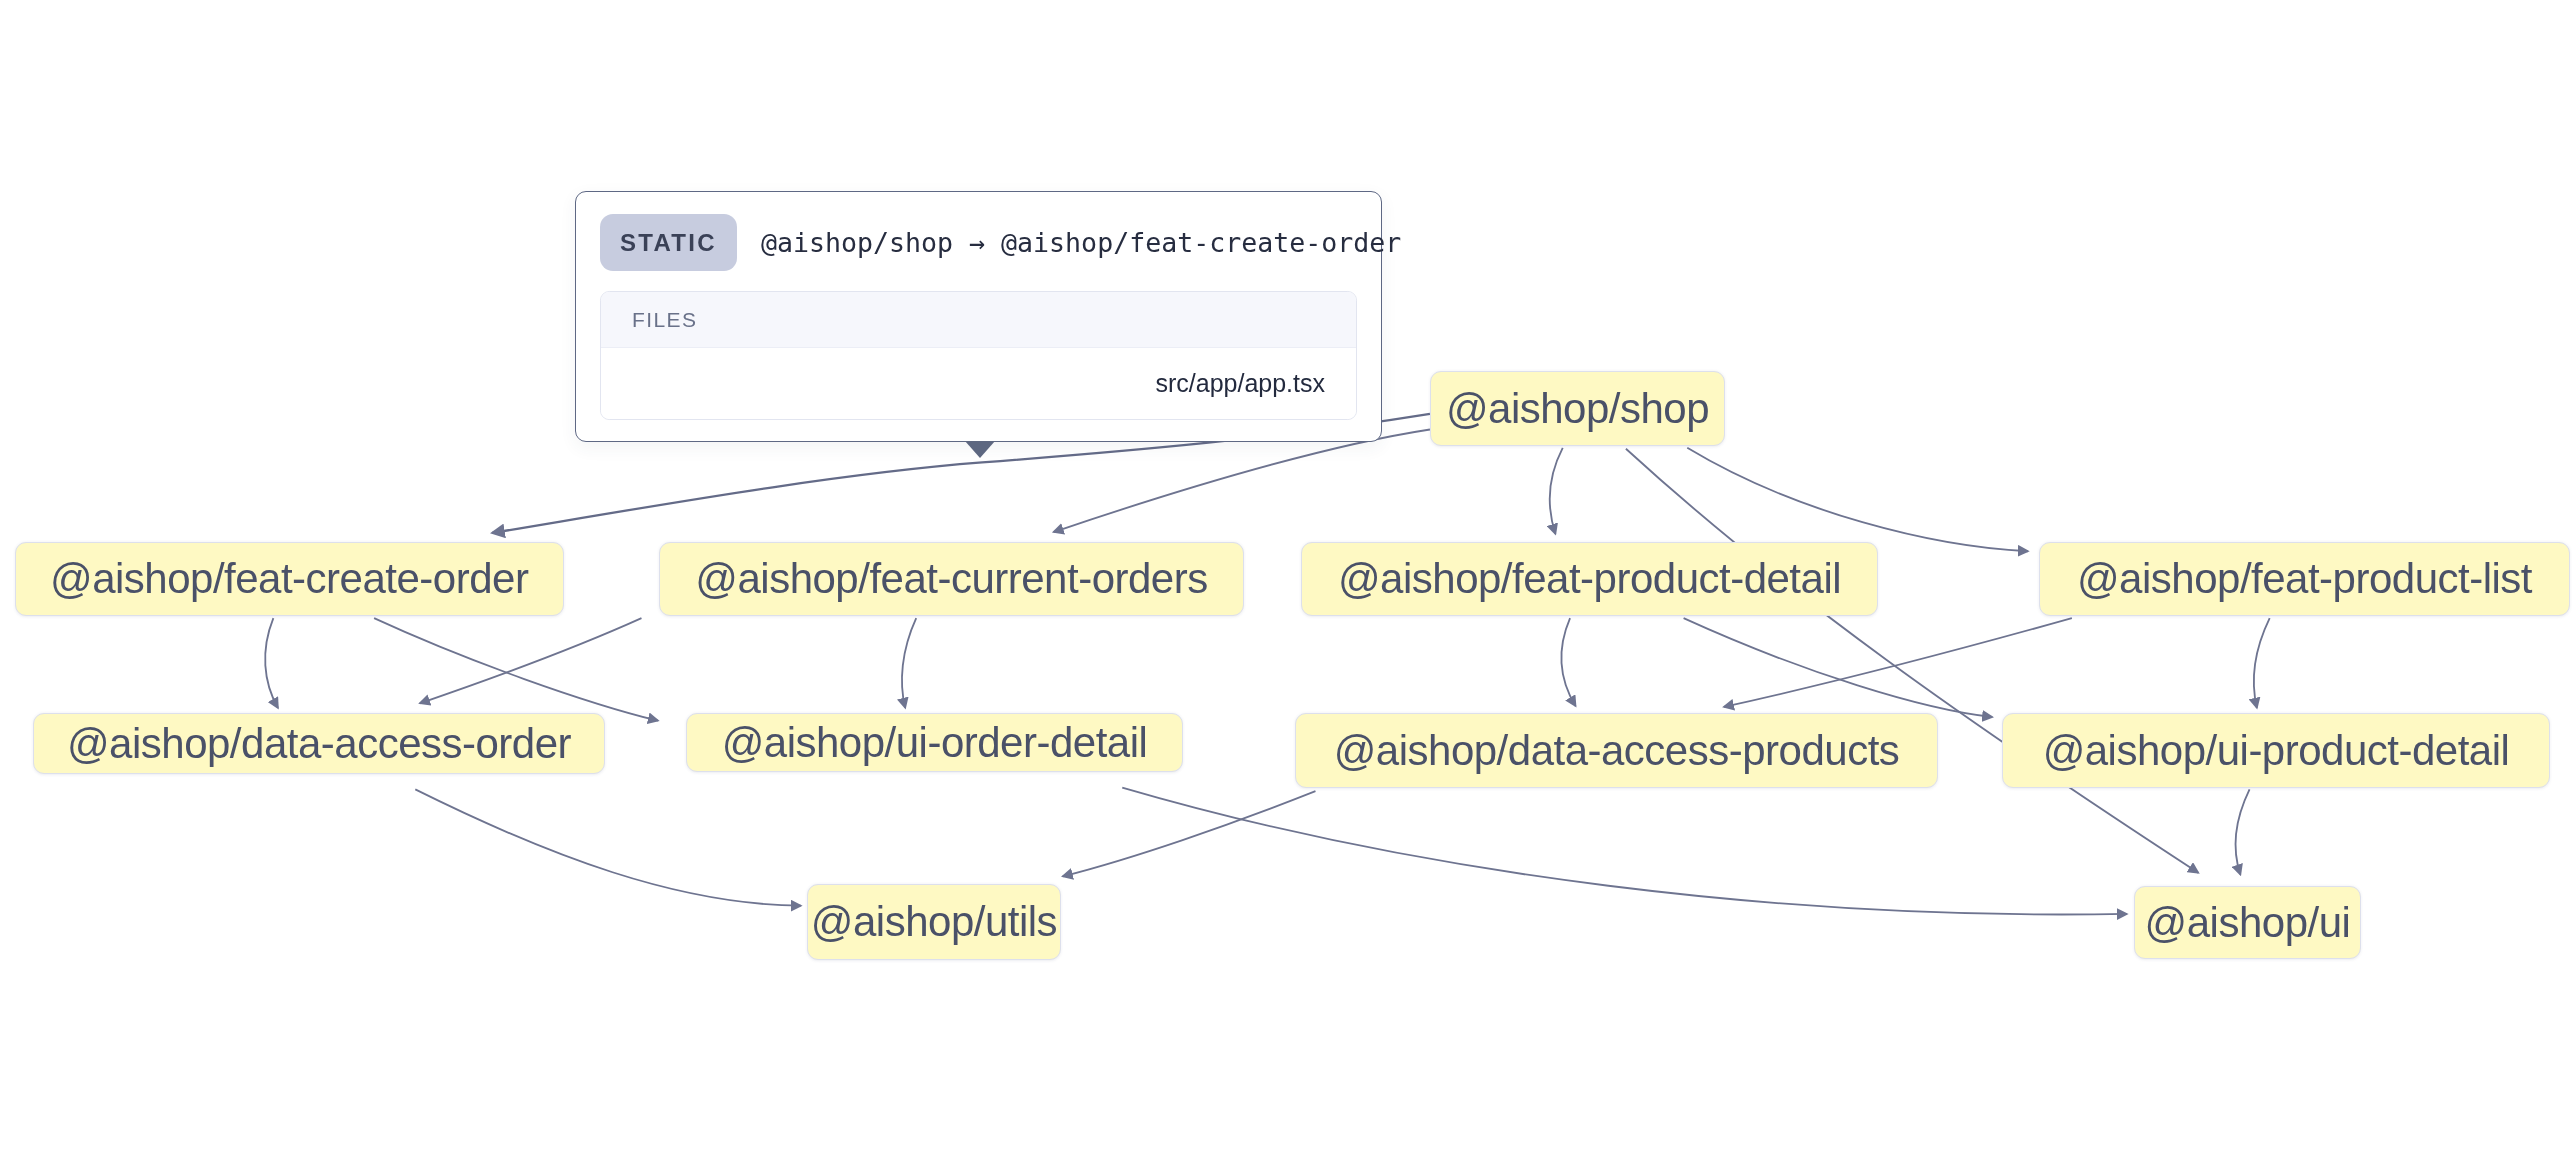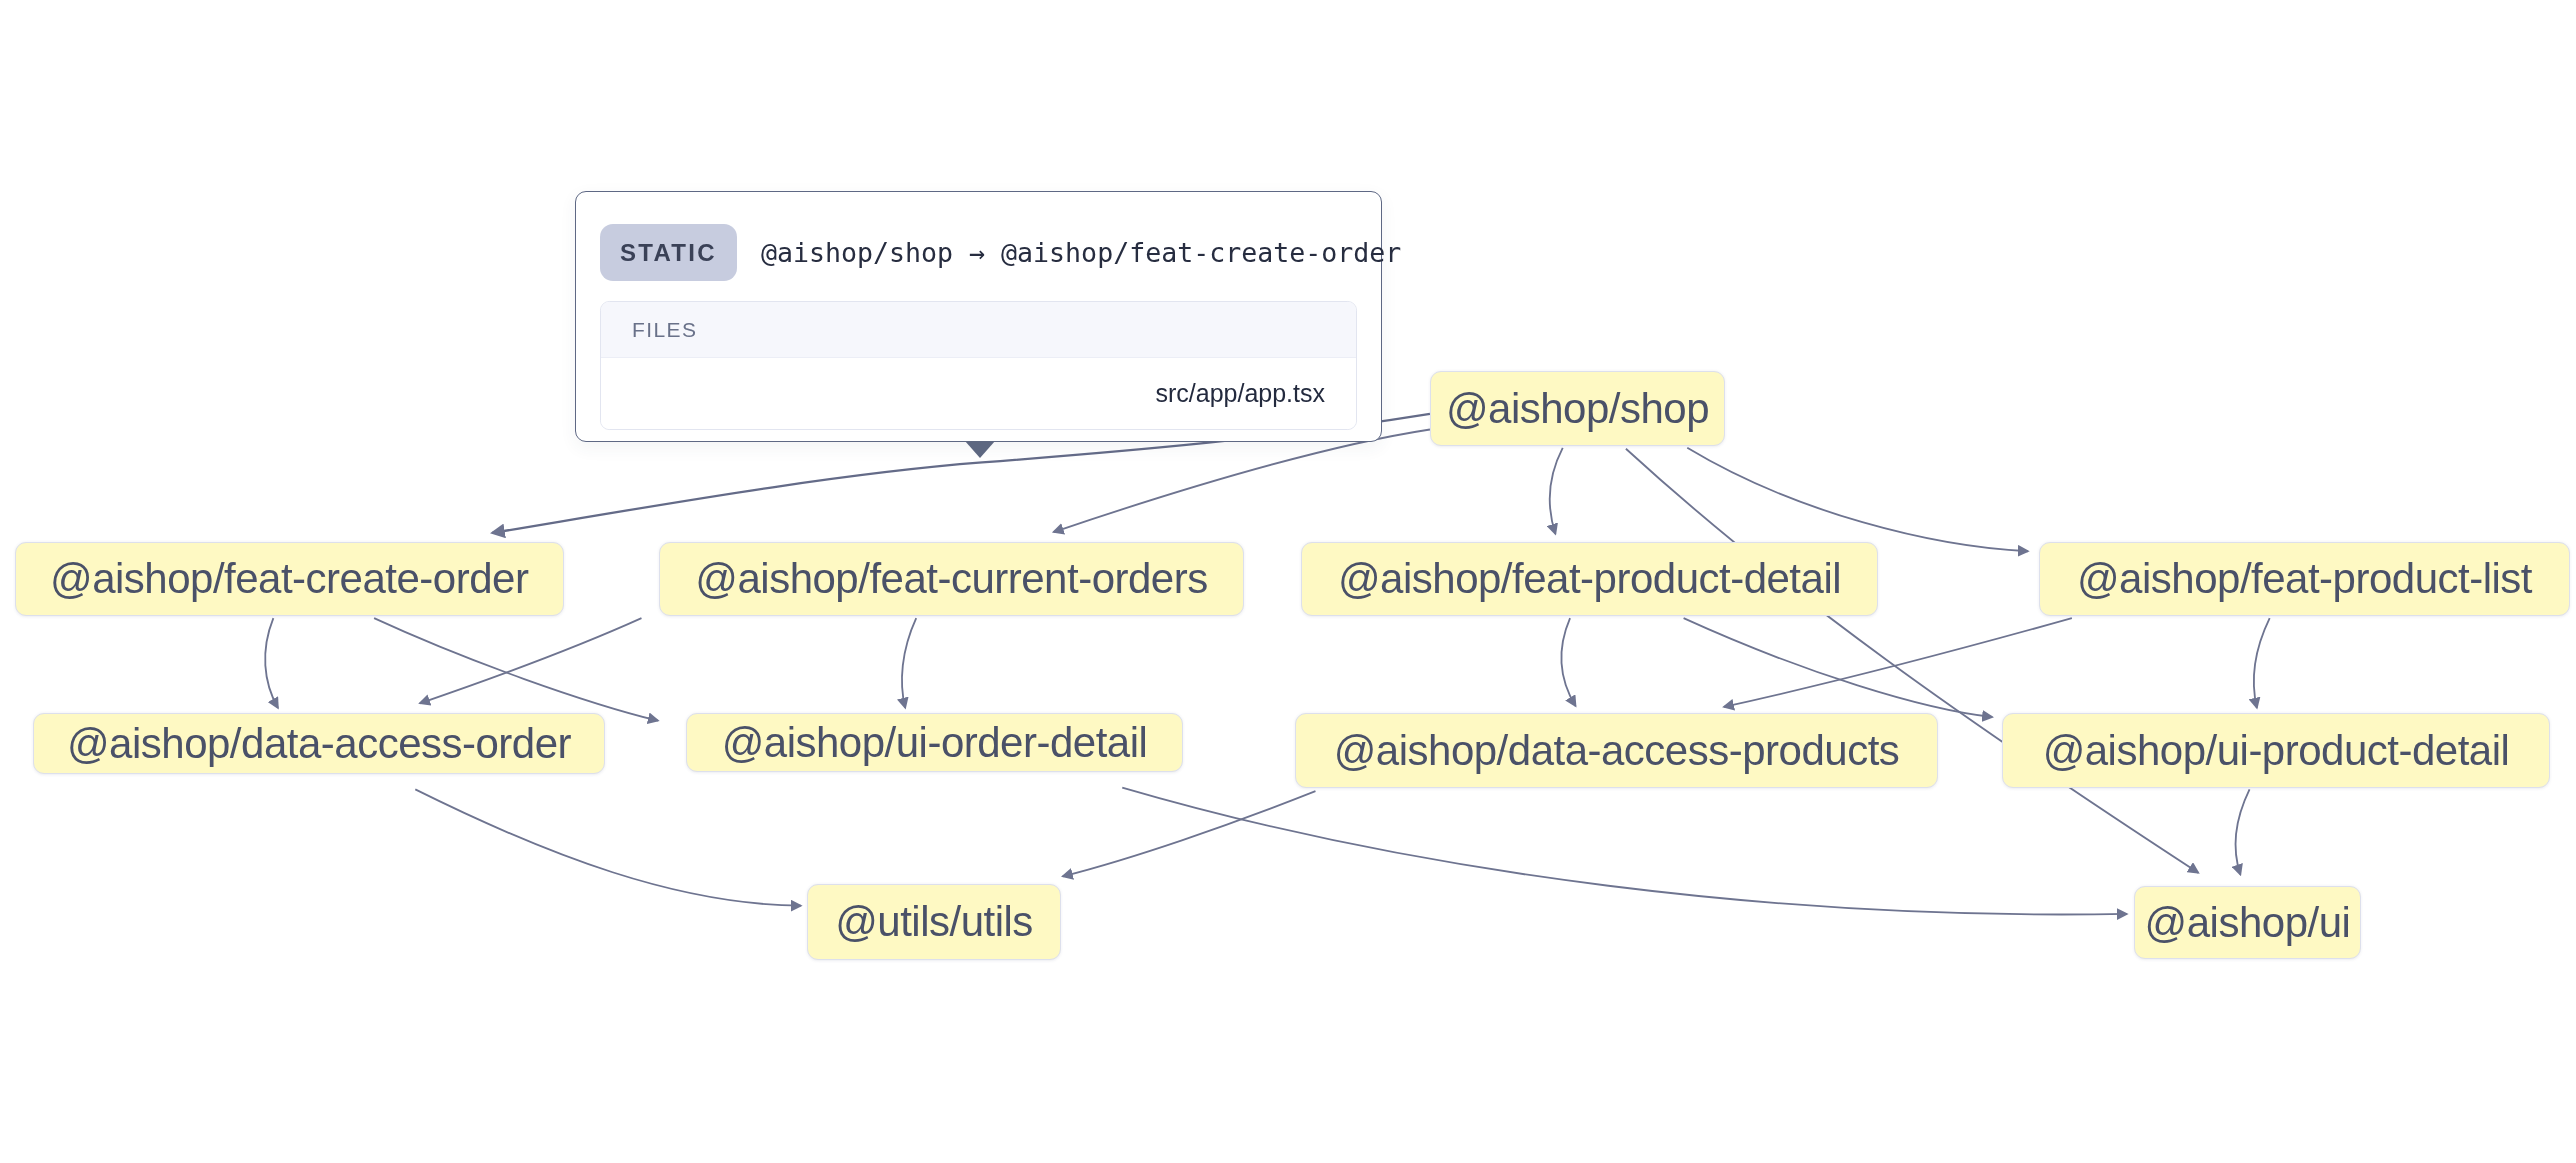--- a/index.html
+++ b/index.html
@@ -55,21 +55,21 @@
   #edge-tooltip {
     position: absolute;
     left: 575px;
     top: 191px;
     width: 807px;
     height: 251px;
     box-sizing: border-box;
     background: #ffffff;
     border: 1.8px solid #5e6884;
     border-radius: 11px;
-    padding: 32px 24px;
+    padding: 22px 24px;
     z-index: 3;
     box-shadow: 0 5.5px 16.5px rgba(50, 60, 90, 0.06);
   }
   .tooltip-caret {
     position: absolute;
     left: 389px;
     bottom: -17.4px;
     width: 0;
     height: 0;
     border-left: 15.6px solid transparent;
@@ -157,21 +157,21 @@
 
   <div class="node" style="left: 1430px; top: 371px; width: 295px; height: 75px;">@aishop/shop</div>
       <div class="node" style="left: 14.7px; top: 542px; width: 549px; height: 74px;">@aishop/feat-create-order</div>
       <div class="node" style="left: 1301px; top: 542px; width: 577px; height: 74px;">@aishop/feat-product-detail</div>
       <div class="node" style="left: 659px; top: 542px; width: 585px; height: 74px;">@aishop/feat-current-orders</div>
       <div class="node" style="left: 2039px; top: 542px; width: 531px; height: 74px;">@aishop/feat-product-list</div>
       <div class="node" style="left: 33px; top: 713px; width: 572px; height: 61px;">@aishop/data-access-order</div>
       <div class="node" style="left: 686px; top: 713px; width: 497px; height: 59px;">@aishop/ui-order-detail</div>
       <div class="node" style="left: 1295px; top: 713px; width: 643px; height: 75px;">@aishop/data-access-products</div>
       <div class="node" style="left: 2002px; top: 713px; width: 548px; height: 75px;">@aishop/ui-product-detail</div>
-      <div class="node" style="left: 807px; top: 884px; width: 254px; height: 76px;">@utils/utils</div>
+      <div class="node" style="left: 807px; top: 884px; width: 254px; height: 76px;">@aishop/utils</div>
       <div class="node" style="left: 2134px; top: 886px; width: 227px; height: 73px;">@aishop/ui</div>
     </div>
 
   <div id="edge-tooltip">
     <div class="tooltip-header">
       <div class="tooltip-badge">STATIC</div>
       <div class="tooltip-title">@aishop/shop → @aishop/feat-create-order</div>
     </div>
     <div class="files-box">
       <div class="files-header">FILES</div>

